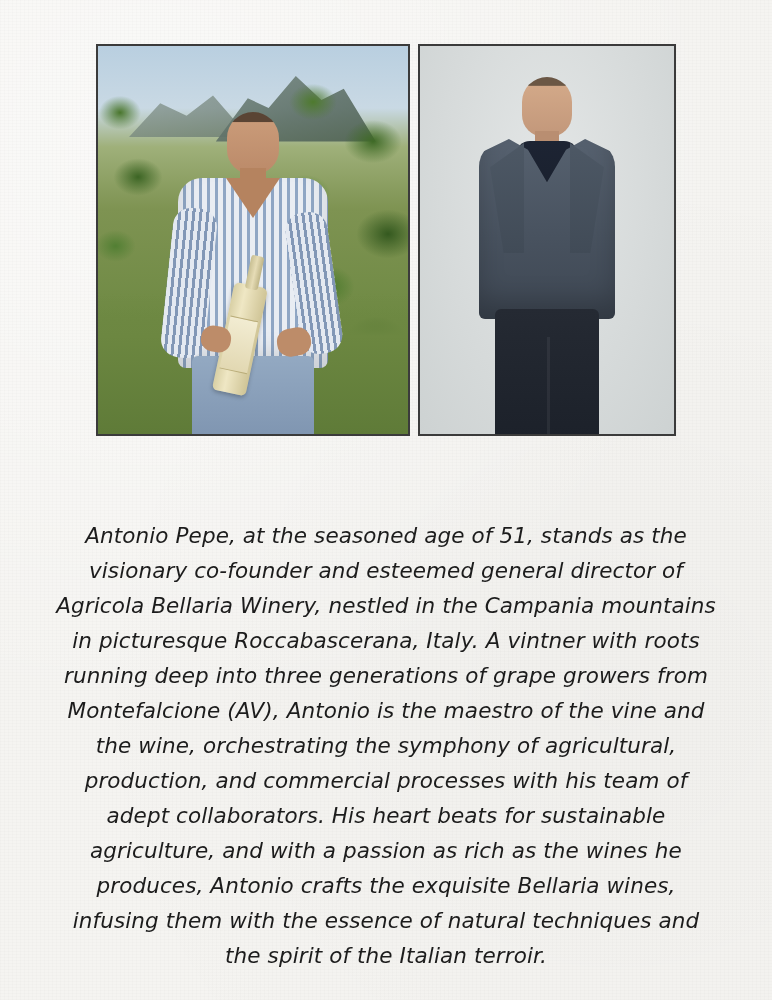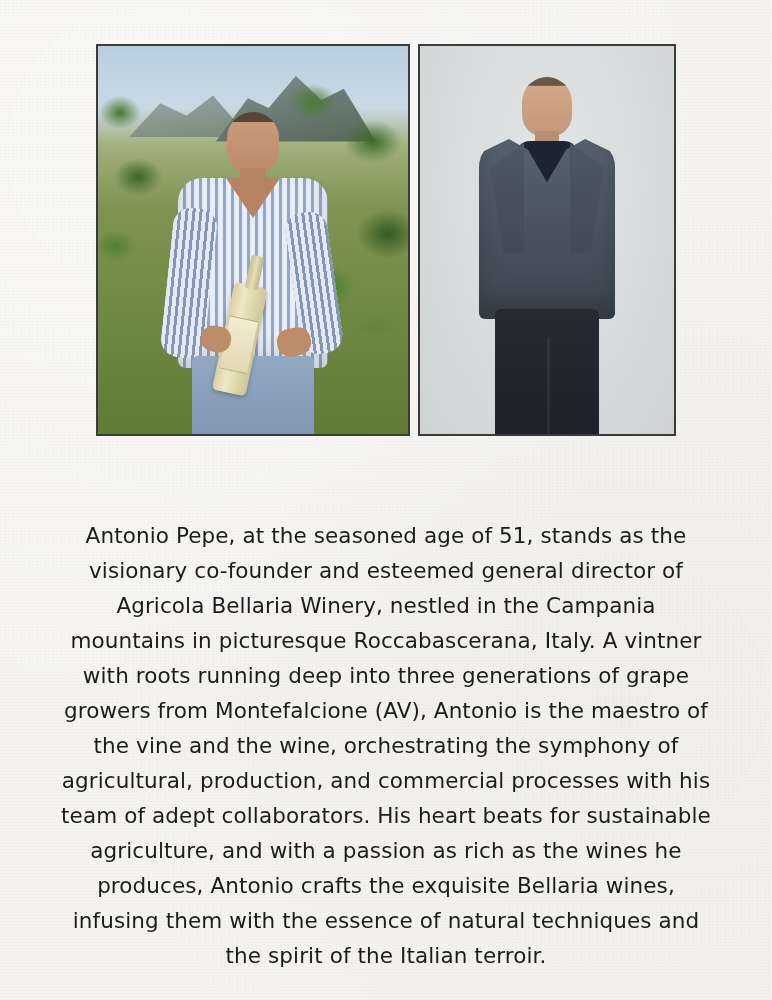--- a/index.html
+++ b/index.html
@@ -231,20 +231,21 @@
     padding: 82px 28px 0;
     width: 716px;
     box-sizing: border-box;
     text-align: center;
     color: #1c1c1c;
     font-size: 21.5px;
     line-height: 35px;
     letter-spacing: .1px;
     font-family: "DejaVu Sans", sans-serif;
     font-weight: 400;
+    font-style: italic;
   }
 </style>
 </head>
 <body>
 
 <div class="paper-texture"></div>
 
 <div class="content">
 
   <div class="photo-row">

